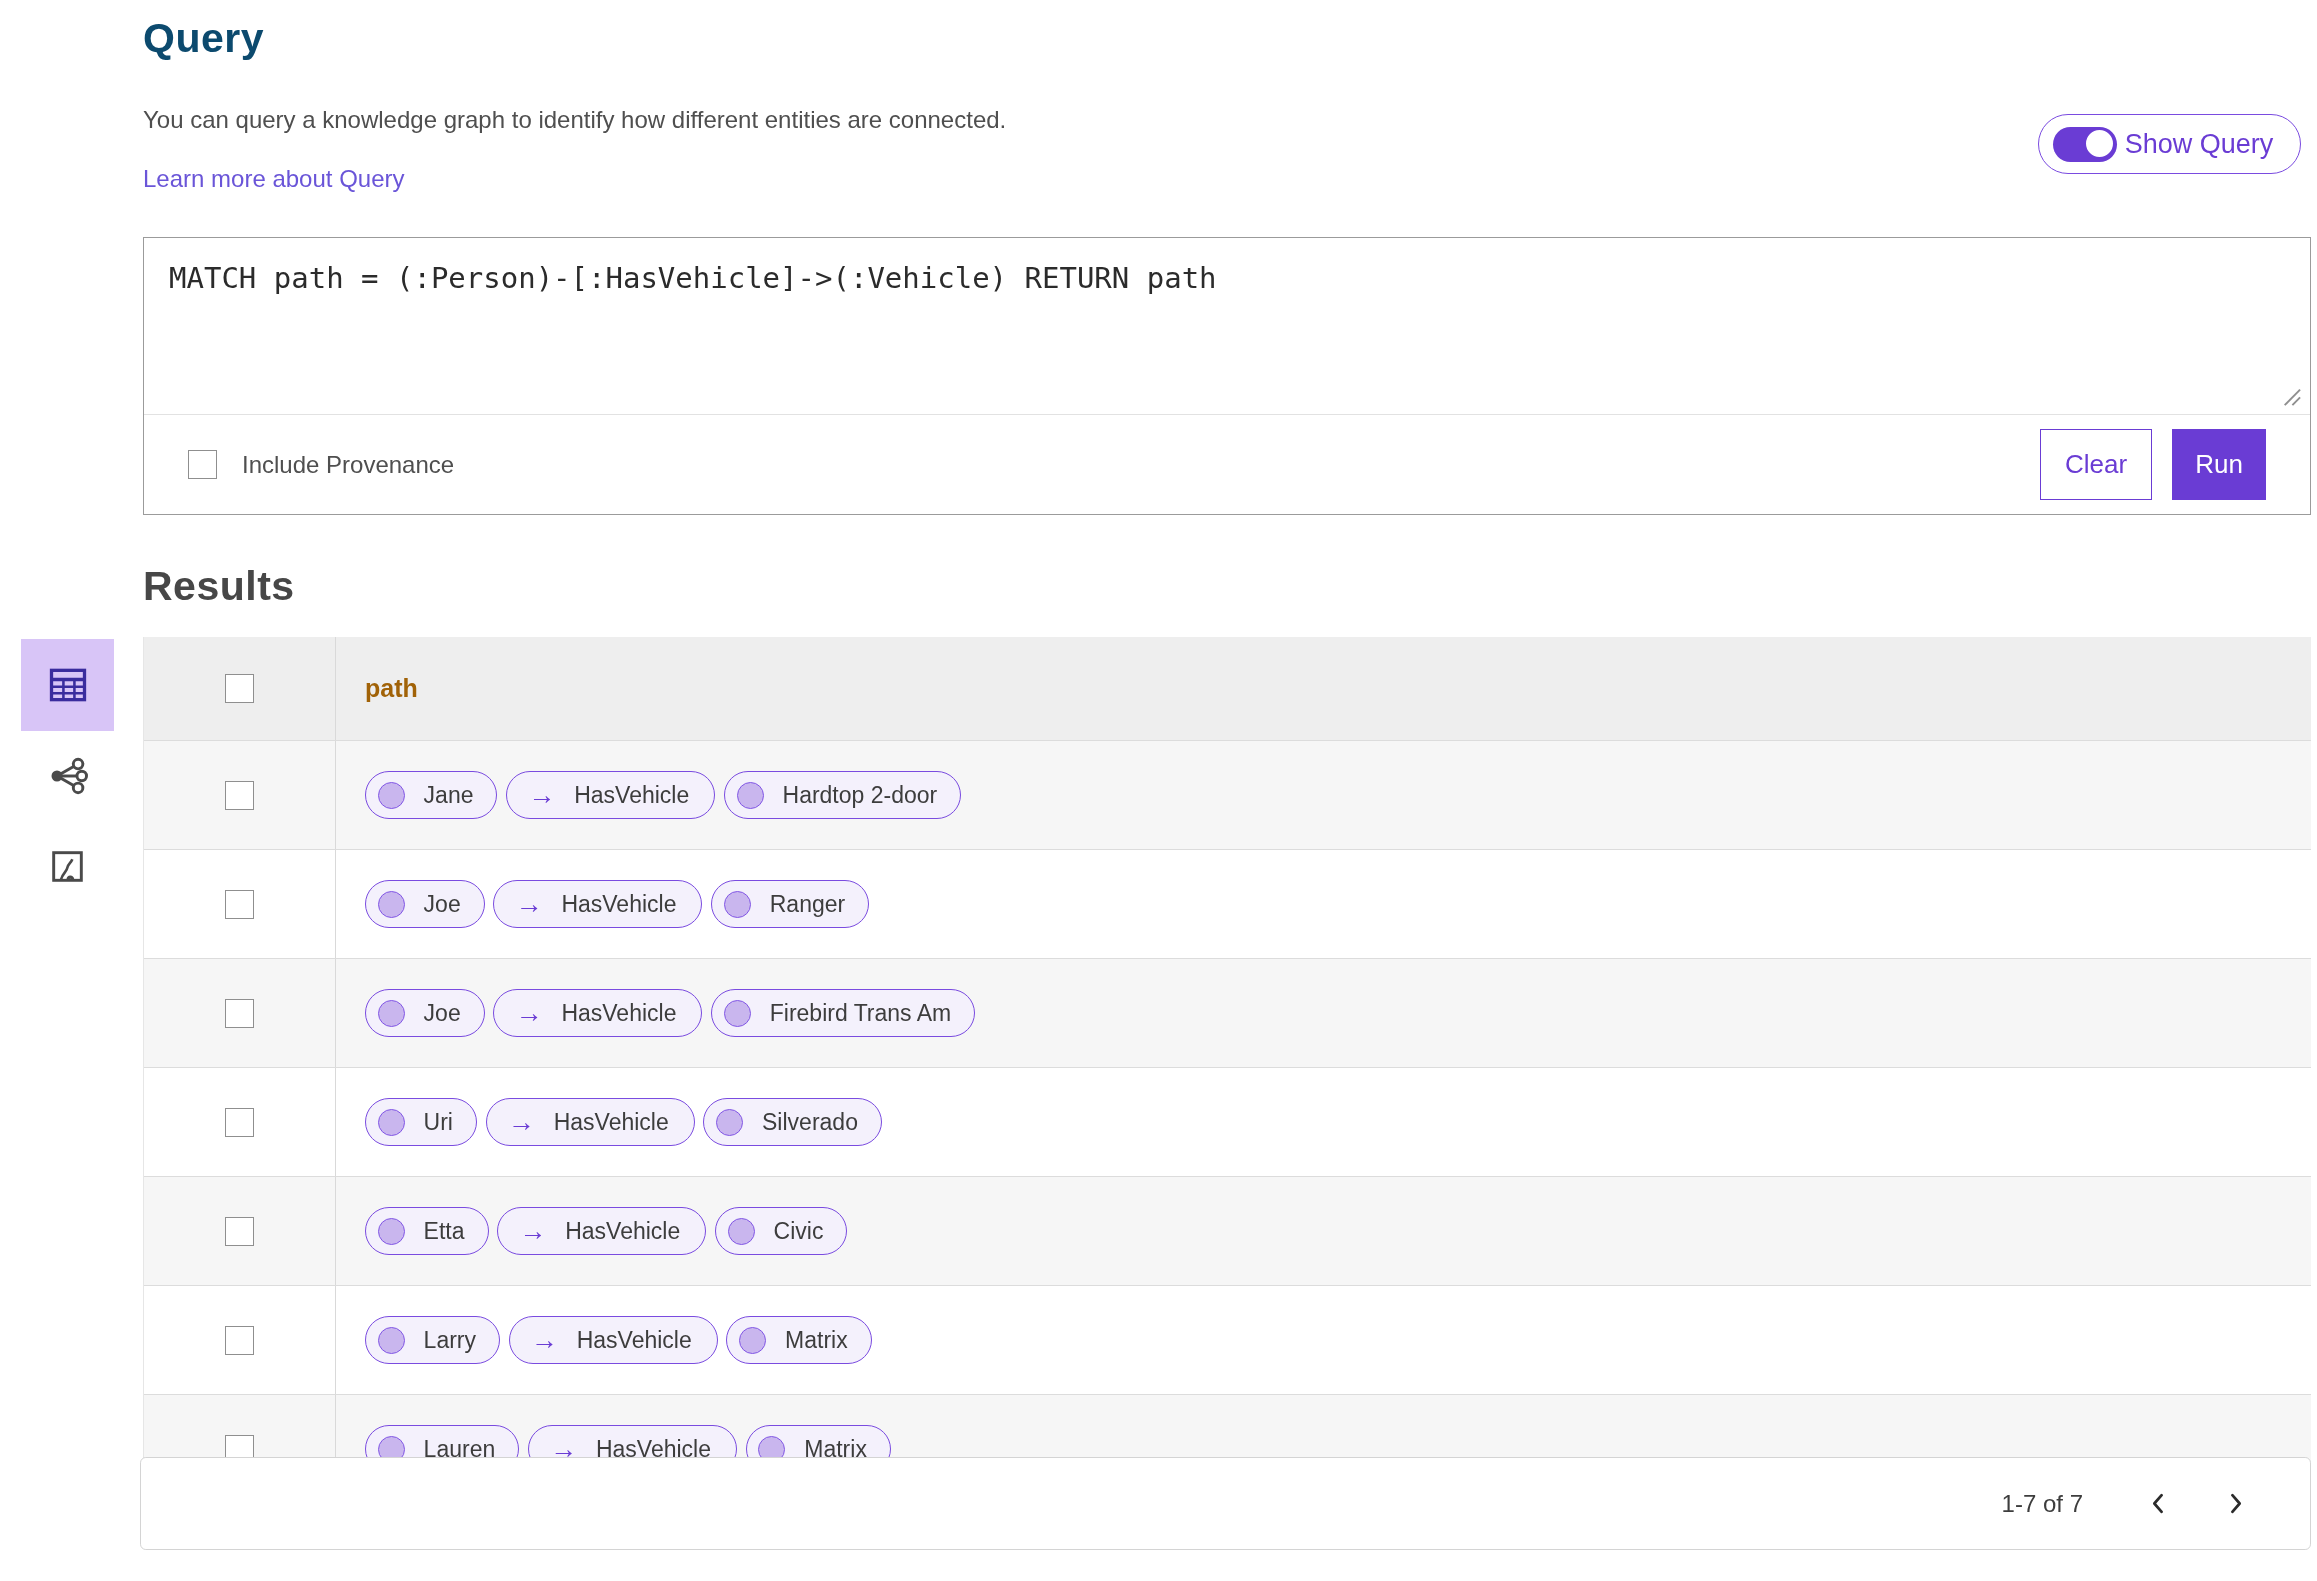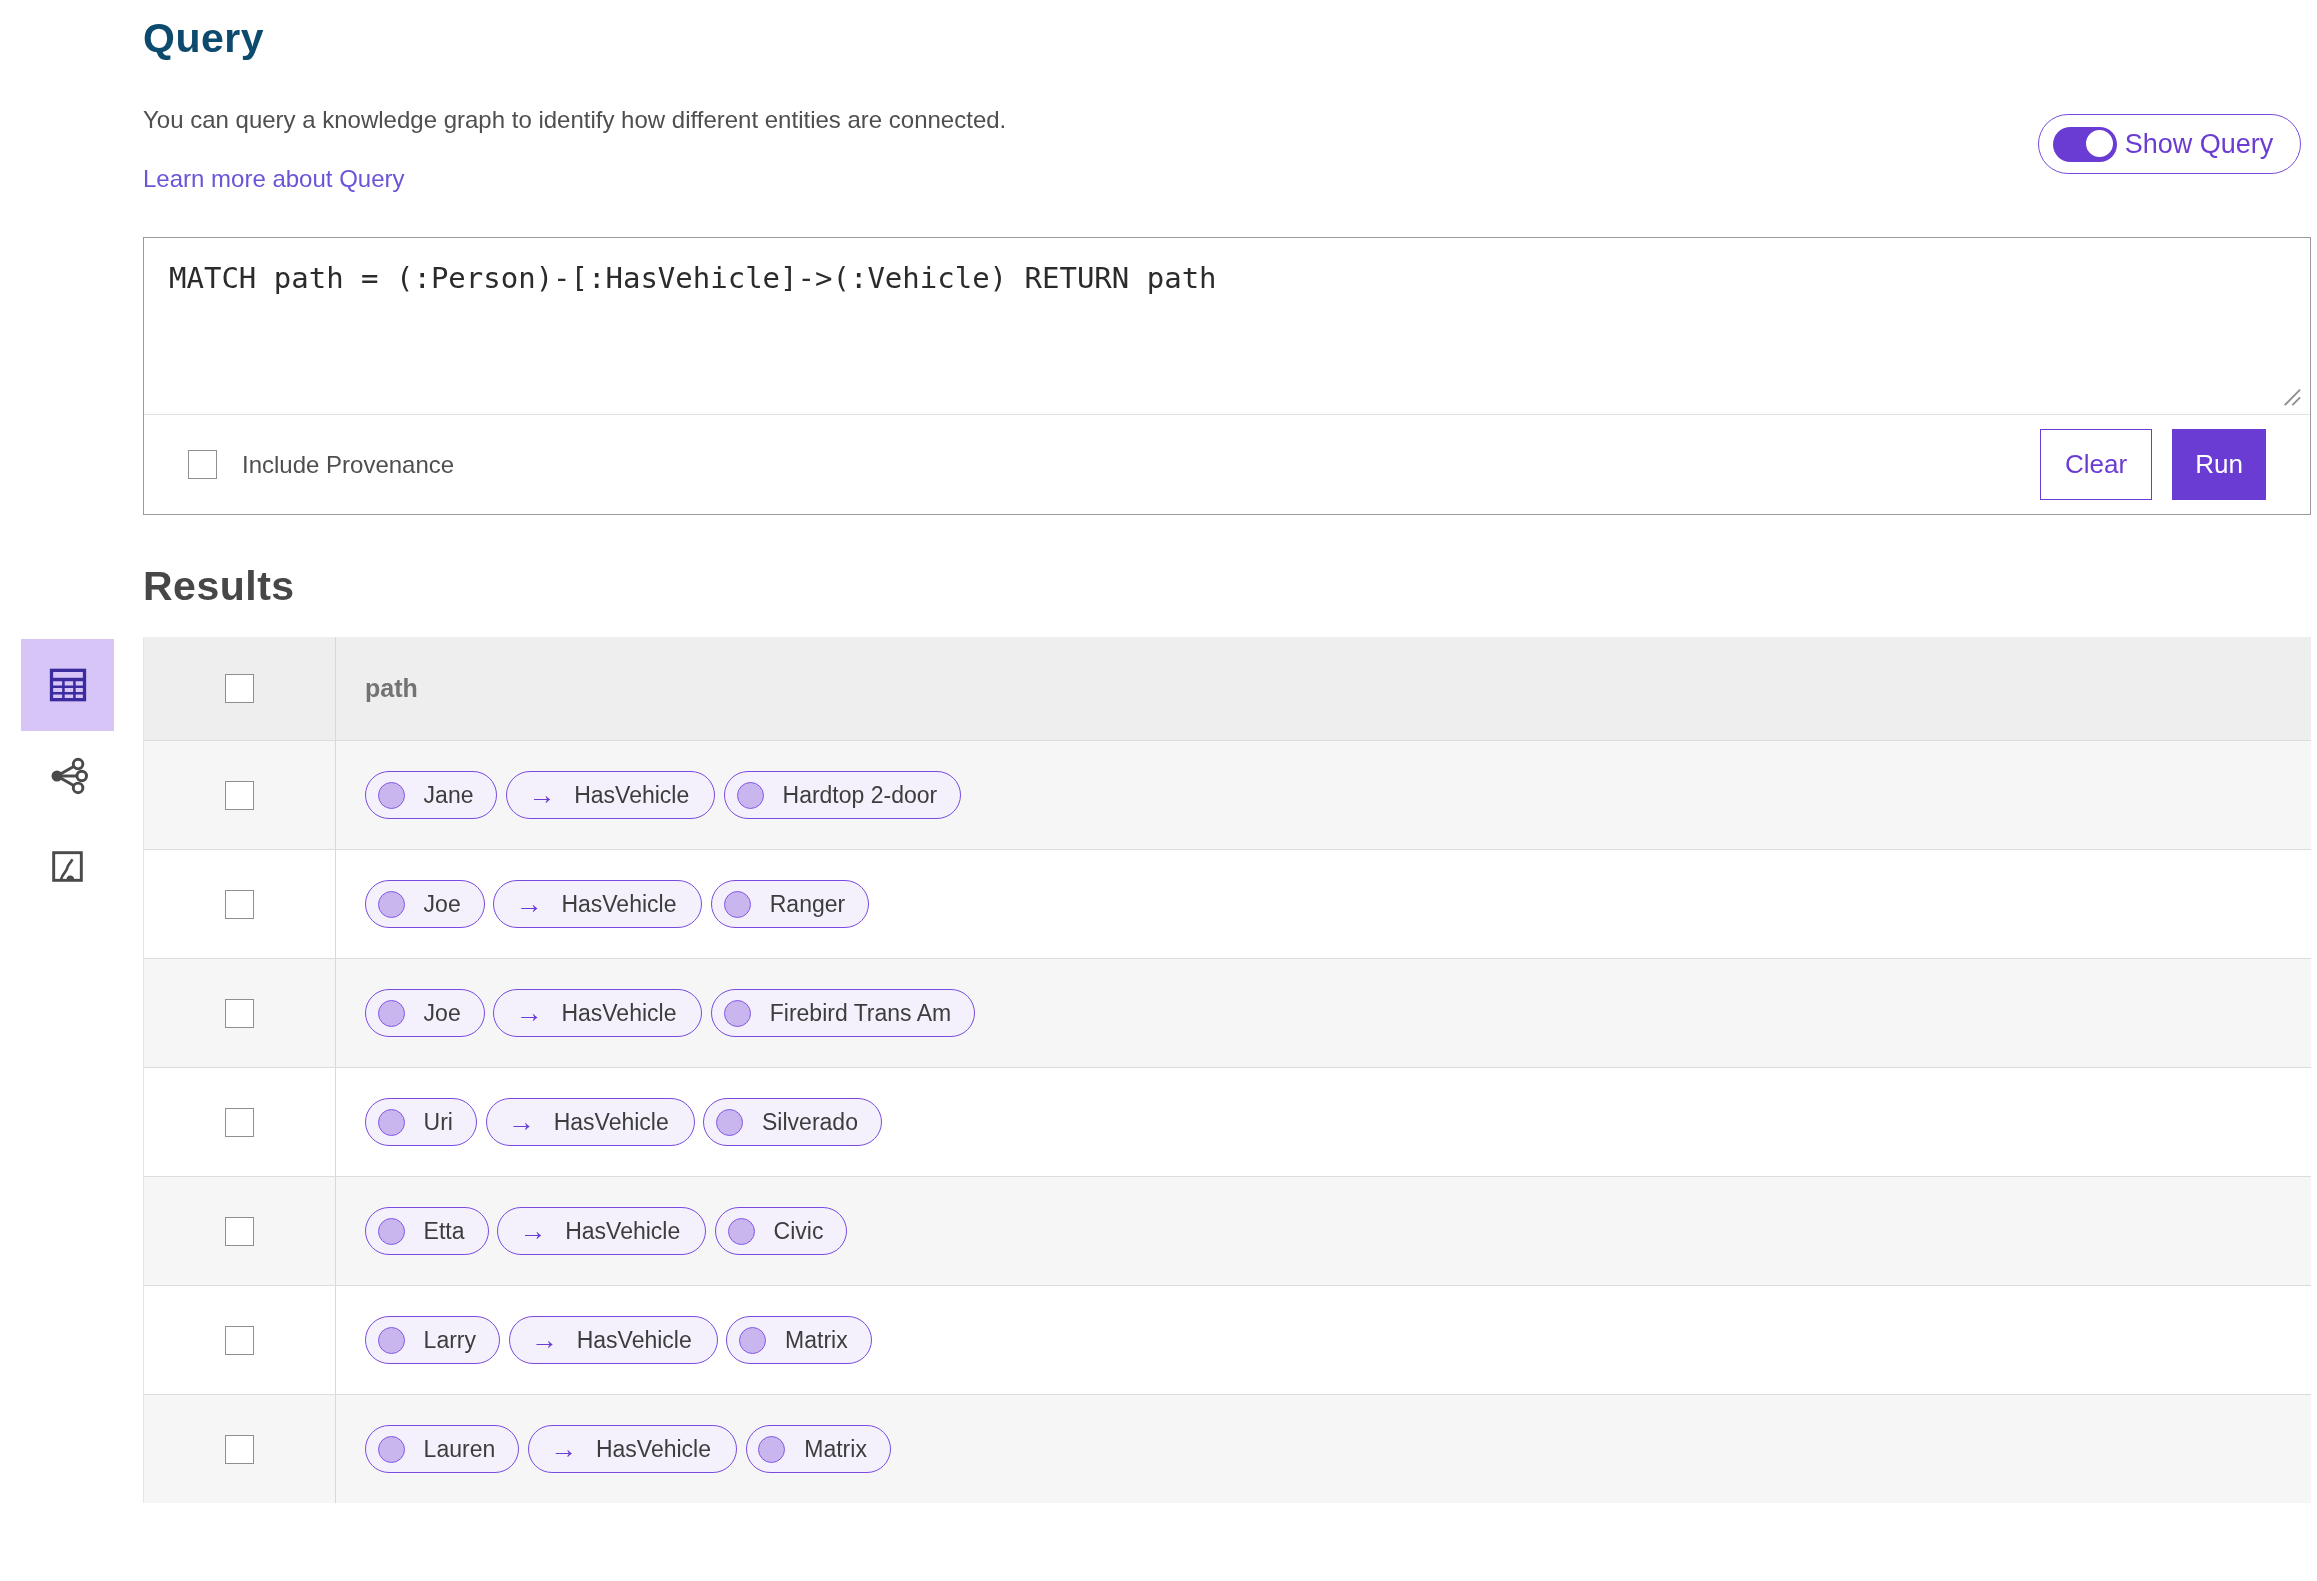--- a/index.html
+++ b/index.html
@@ -192,21 +192,21 @@
     justify-content: center;
     border-right: 1px solid #d9d9d9;
   }
   .path-col {
     flex: 1;
     display: flex;
     align-items: center;
     padding-left: 29px;
     min-width: 0;
   }
-  .col-header-label { font-size: 25px; font-weight: 700; color: #737373; }
+  .col-header-label { font-size: 25px; font-weight: 700; color: #a16207; }
   .table-row {
     display: flex;
     height: 109px;
     background: #f6f6f6;
     border-top: 1px solid #dcdcdc;
   }
   .table-row.even { background: #ffffff; }
   .pills {
     flex: 1;
     display: flex;
@@ -492,17 +492,30 @@
       </span>
       <span class="pill tgt">
         <span class="node-circle"></span>
         <span class="pill-label">Matrix</span>
       </span>
     </div>
   </div>
 </div>
       </div>
 
+      <div class="pagination-bar">
+        <span class="range-label">1-7 of 7</span>
+        <button class="page-btn prev">
+          <svg width="25" height="25" viewBox="0 0 24 24">
+            <polyline points="15,4 8,12 15,20" fill="none" stroke="#2b2b2b" stroke-width="2.6" stroke-linecap="round" stroke-linejoin="round"></polyline>
+          </svg>
+        </button>
+        <button class="page-btn next">
+          <svg width="25" height="25" viewBox="0 0 24 24">
+            <polyline points="9,4 16,12 9,20" fill="none" stroke="#2b2b2b" stroke-width="2.6" stroke-linecap="round" stroke-linejoin="round"></polyline>
+          </svg>
+        </button>
+      </div>
 
     </div>
   </div>
 </div>
 
 
 </body></html>

